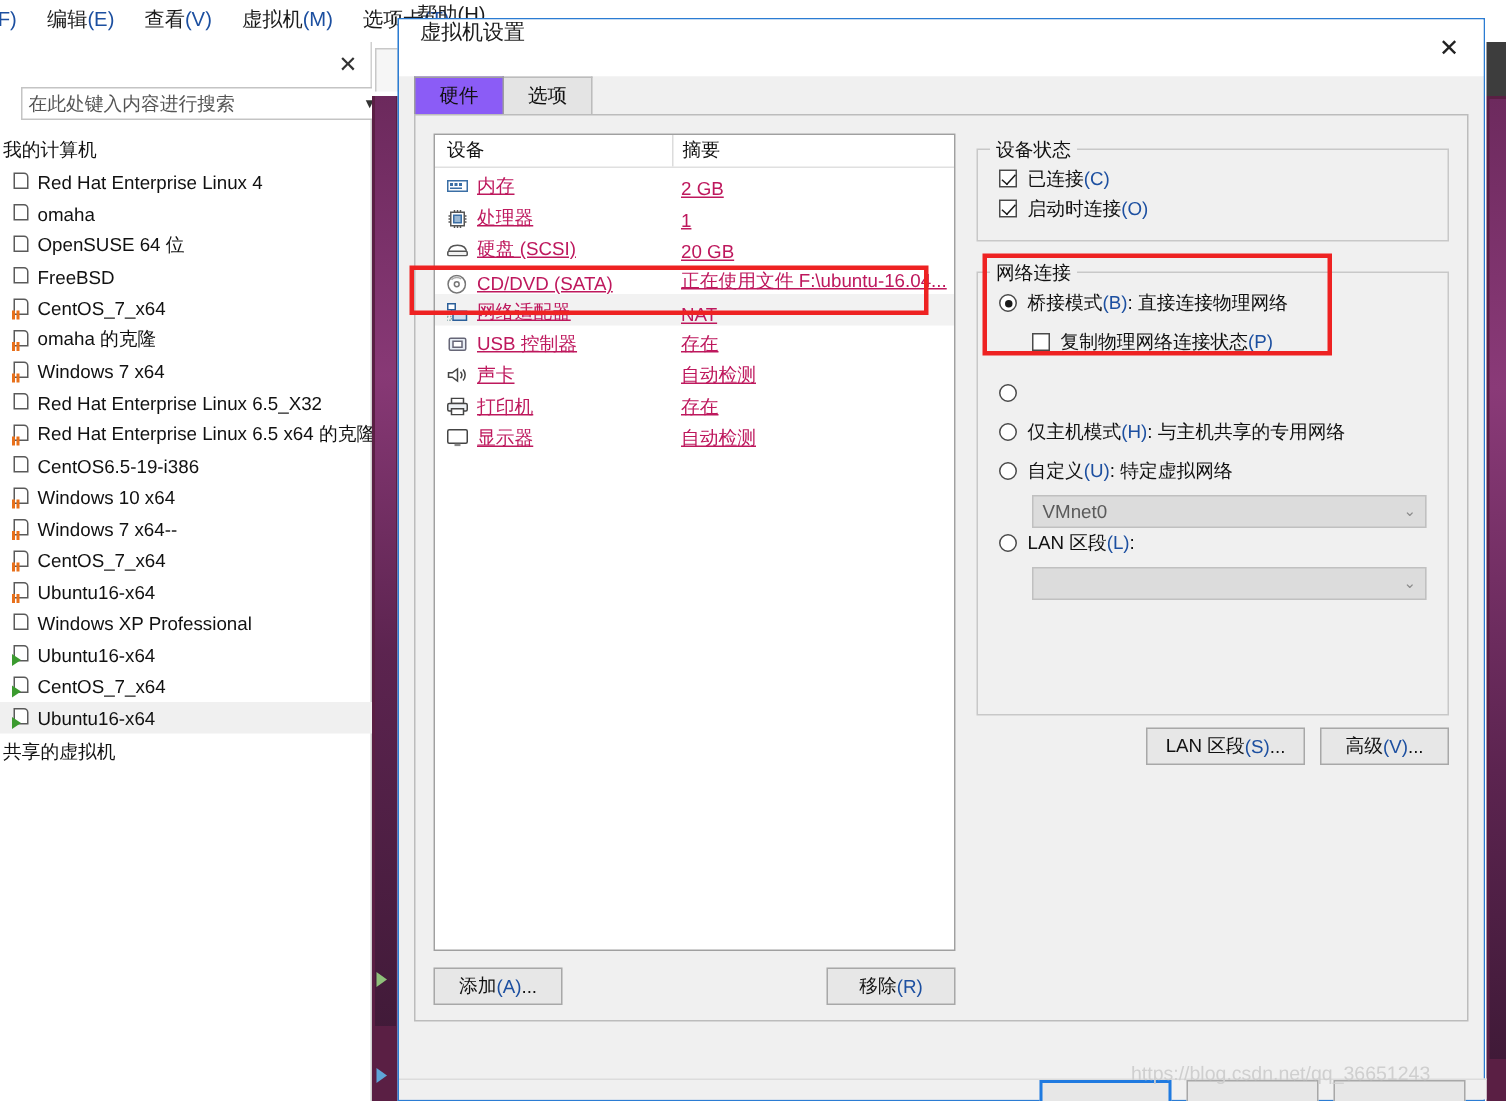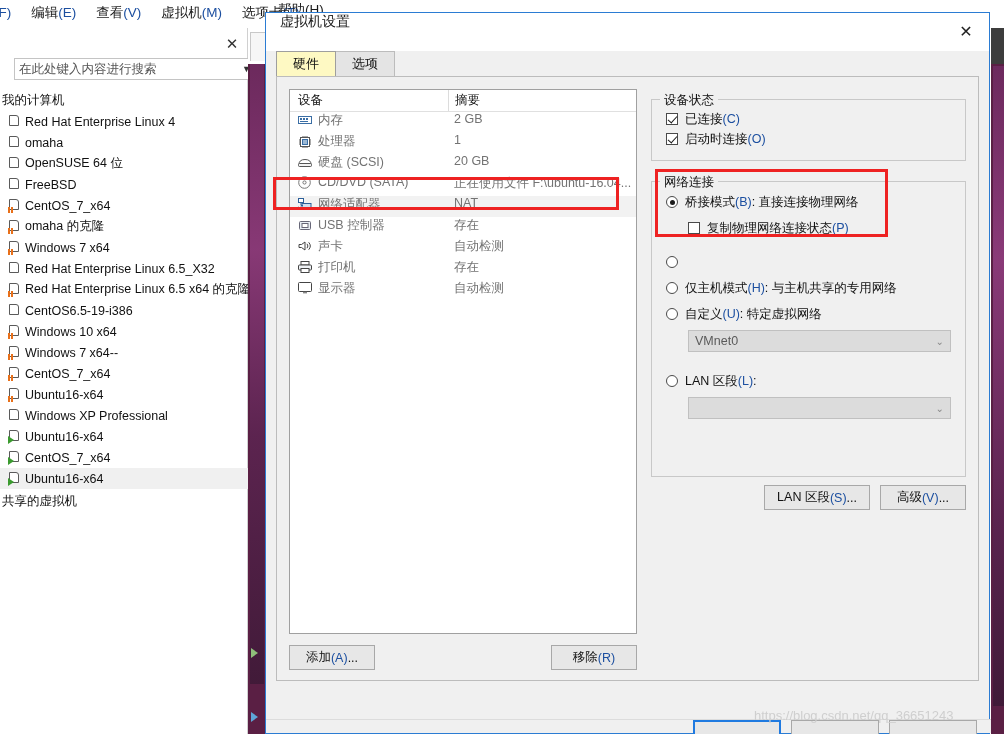--- a/index.html
+++ b/index.html
@@ -125,39 +125,39 @@
 
   
   .tabs {
     position:absolute; left:10px; top:0px; height:25px; display:flex; align-items:flex-end;
   }
   .tab {
     height:25px; padding:0 16px; font-size:13px; color:#111;
     display:flex; align-items:center; background:#e4e4e4;
     border:1px solid #bcbcbc; border-bottom:none; margin-right:-1px;
   }
-  .tab.active { background:#fef9c3; border-color:#9e9e9e; position:relative; z-index:2; }
+  .tab.active { background:#8b5cf6; border-color:#9e9e9e; position:relative; z-index:2; }
   .tab-content {
     position:absolute; left:10px; top:25px; right:10px; bottom:52px;
     background:#f0f0f0; border:1px solid #bcbcbc;
   }
 
   
   .devlist {
     position:absolute; left:12px; top:12px; width:348px; bottom:46px;
     background:#ffffff; border:1px solid #a0a0a0;
   }
   .dev-head {
     display:flex; height:22px; align-items:center;
     font-size:12.5px; color:#111; border-bottom:1px solid #e0e0e0;
   }
   .dev-head .c1 { width:158px; padding-left:8px; }
   .dev-head .c2 { flex:1; padding-left:6px; border-left:1px solid #dcdcdc; height:100%; display:flex; align-items:center; }
   .dev-row {
-    display:flex; height:21px; align-items:flex-start; font-size:12.5px; color:#737373;
+    display:flex; height:21px; align-items:flex-end; font-size:12.5px; color:#be185d;text-decoration:underline;
   }
   .dev-row.selected { background:#f2f2f2; }
   .dev-row .c1 { width:158px; padding-left:8px; display:flex; align-items:center; gap:6px; white-space:nowrap; }
   .dev-row .c2 { flex:1; padding-left:6px; white-space:nowrap; overflow:hidden; }
   .dev-ic { width:14px; height:13px; flex:0 0 14px; position:relative; color:#3a6ea5; }
   .dev-ic svg { display:block; }
 
   .btn {
     font-size:12.5px; color:#111; background:#e7e7e7; border:1px solid #a8a8a8;
     padding:0 12px; height:25px; min-width:86px; display:inline-flex;
@@ -623,21 +623,21 @@
               <div class="radio-row" style="margin-top:6px;">
                 <span class="radio"></span>
                 <span>自定义<span class="mn">(U)</span>: 特定虚拟网络</span>
               </div>
 
               <div class="combo" style="margin:6px 14px 0 22px;">
                 <span class="cv">VMnet0</span>
                 <span class="cc">⌄</span>
               </div>
 
-              <div class="radio-row" style="margin-top:19px;">
+              <div class="radio-row" style="margin-top:0;">
                 <span class="radio"></span>
                 <span>LAN 区段<span class="mn">(L)</span>:</span>
               </div>
 
               <div class="combo" style="margin:6px 14px 0 22px;">
                 <span class="cv"></span>
                 <span class="cc">⌄</span>
               </div>
             </div>
           </div>

